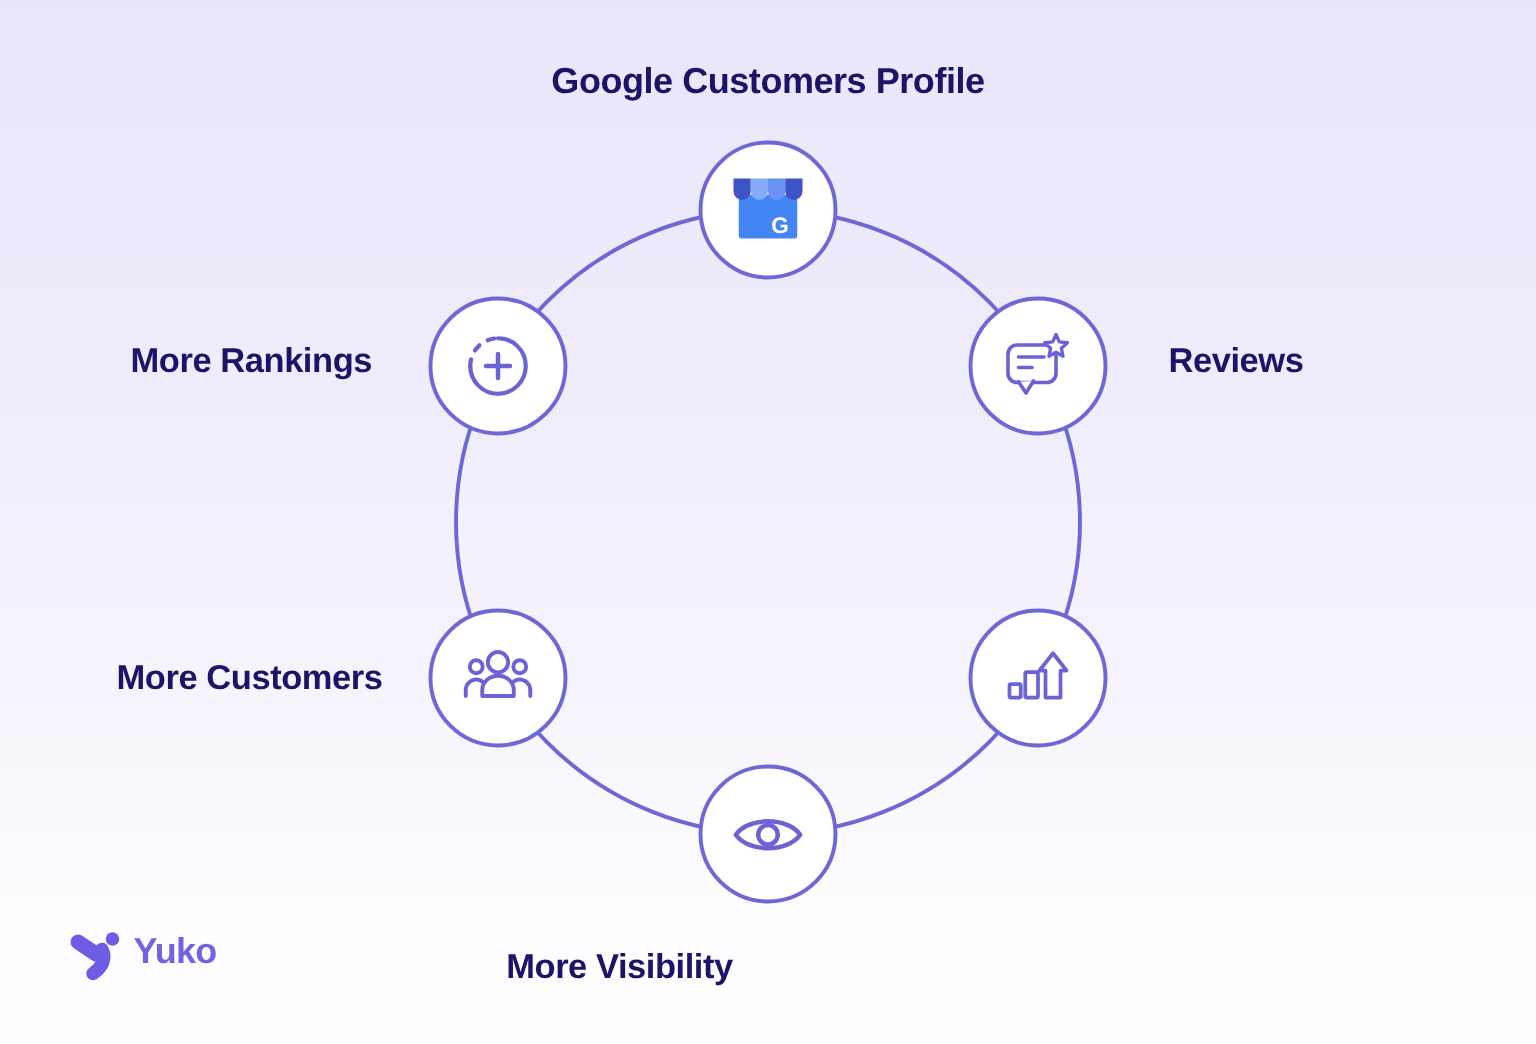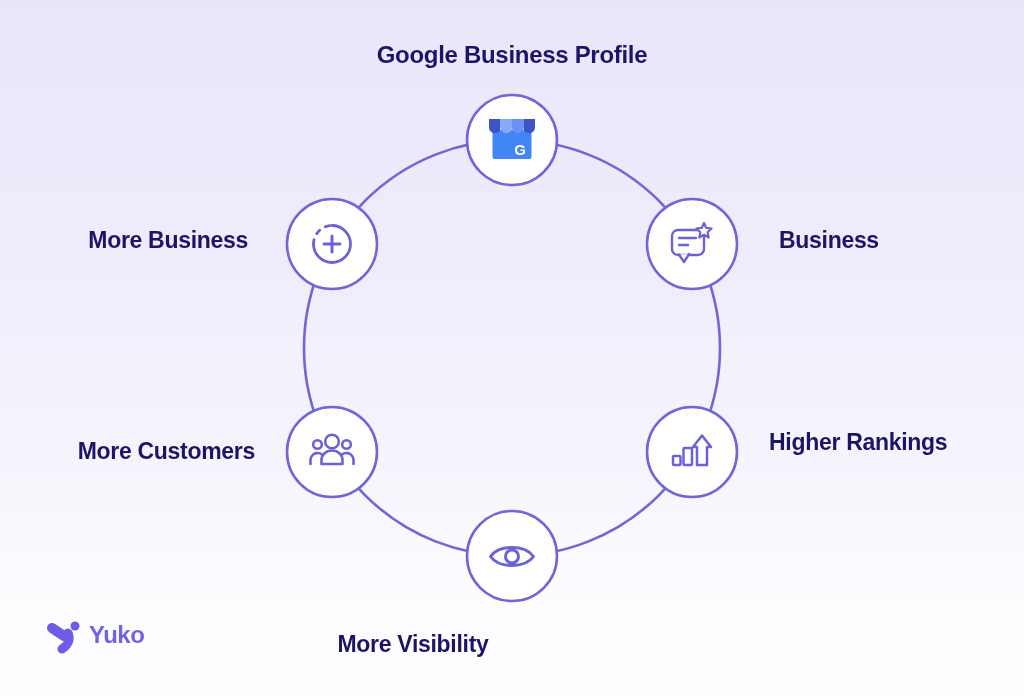--- a/index.html
+++ b/index.html
@@ -110,27 +110,26 @@
     </g>
 
     <g transform="translate(332,244)" fill="none" stroke="#6b62d8" stroke-linecap="round" stroke-linejoin="round">
       <path d="M 0,-18.5 A 18.5,18.5 0 1 1 -18.5,0" stroke-width="2.8"></path>
       <path d="M -18.5,0 A 18.5,18.5 0 0 1 0,-18.5" stroke-width="2.8" stroke-dasharray="4.5 6.5"></path>
       <line x1="-8" y1="0" x2="8" y2="0" stroke-width="3"></line>
       <line x1="0" y1="-8" x2="0" y2="8" stroke-width="3"></line>
     </g>
   </svg>
 
-  <div class="label title">Google Business Profile</div>
+  <div class="label title">Google Customers Profile</div>
 
-  <div class="label more-reviews">More Business</div>
+  <div class="label more-reviews">More Rankings</div>
 
-  <div class="label reviews">Business</div>
+  <div class="label reviews">Reviews</div>
 
-  <div class="label higher-rankings">Higher Rankings</div>
 
   <div class="label more-customers">More Customers</div>
 
   <div class="label more-visibility">More Visibility</div>
 
   <div class="logo">
     <svg width="38" height="40" viewBox="0 0 38 40">
       <g stroke="#6e5ce7" fill="none" stroke-linecap="round">
         <path d="M 8,13 L 20,21" stroke-width="10"></path>
         <path d="M 24,18 C 27,24 24,30 18,34" stroke-width="9"></path>

